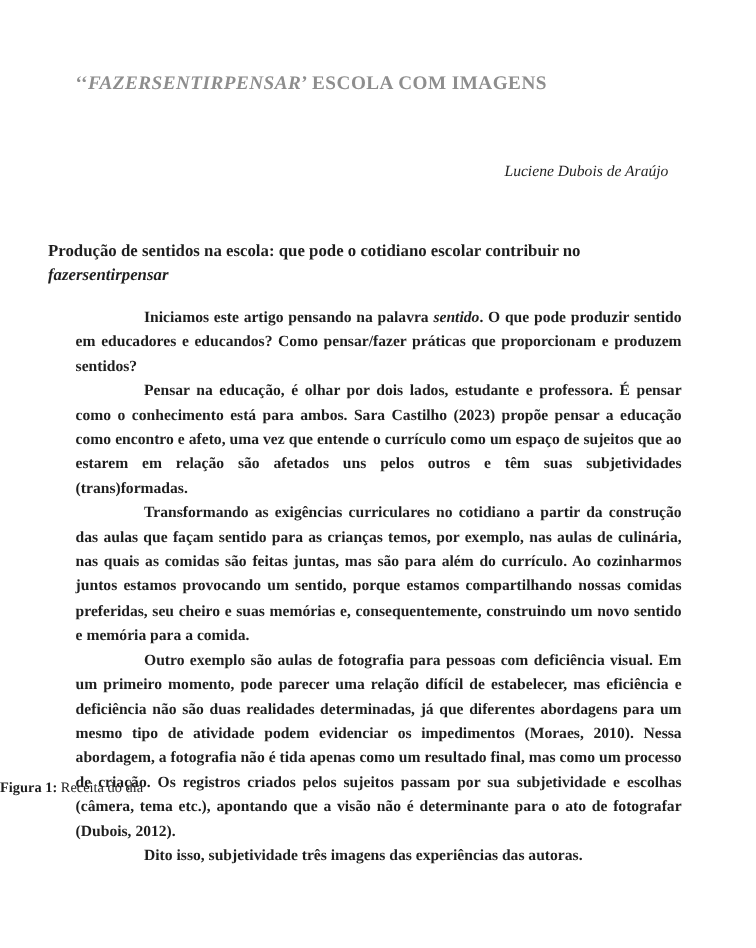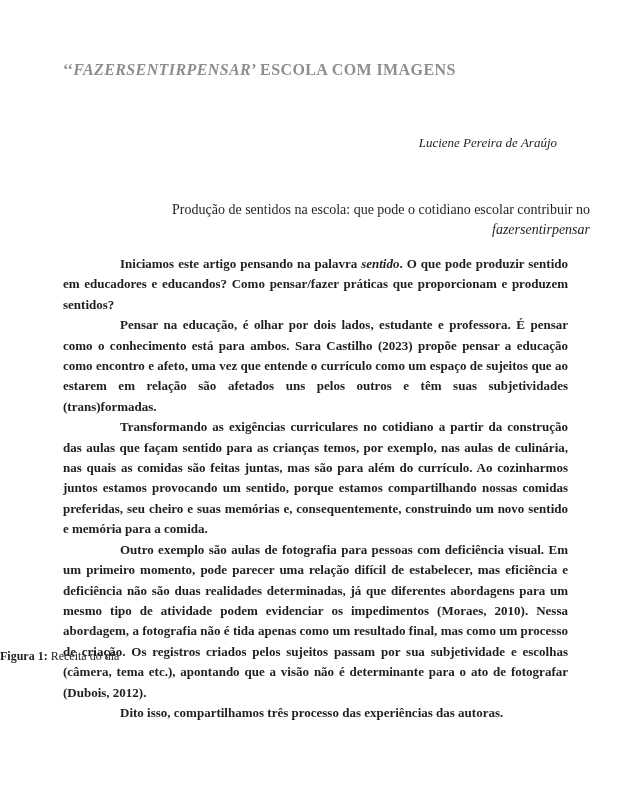--- a/index.html
+++ b/index.html
@@ -37,23 +37,23 @@
     font-style: italic;
     font-size: 13px;
     line-height: 17.5px;
   }
   .article-title {
     position: absolute;
     left: 40px;
     right: 40px;
     top: 200px;
     margin: 0;
-    text-align: right;
+    text-align: left;
     font-size: 14px;
-    font-weight: 400;
+    font-weight: 700;
     line-height: 20px;
   }
   .article-title em {
     font-style: italic;
   }
   .body-text {
     position: absolute;
     left: 63px;
     top: 254px;
     width: 505px;
@@ -82,33 +82,33 @@
 </head>
 <body>
 
 <div class="page">
 
   <div class="running-header">
     <span>‘‘</span><span class="em-part">FAZERSENTIRPENSAR</span><span>’</span><span> ESCOLA COM IMAGENS</span>
   </div>
 
   <div class="authors">
-    <div>Luciene Pereira de Araújo</div>
+    <div>Luciene Dubois de Araújo</div>
   </div>
 
   <h1 class="article-title">
     <span>Produção de sentidos na escola: que pode o cotidiano escolar contribuir no</span><br>
     <em>fazersentirpensar</em>
   </h1>
 
   <div class="body-text">
     <p><span>Iniciamos este artigo pensando na palavra </span><em>sentido</em><span>. O que pode produzir sentido em educadores e educandos? Como pensar/fazer práticas que proporcionam e produzem sentidos?</span></p>
     <p>Pensar na educação, é olhar por dois lados, estudante e professora. É pensar como o conhecimento está para ambos. Sara Castilho (2023) propõe pensar a educação como encontro e afeto, uma vez que entende o currículo como um espaço de sujeitos que ao estarem em relação são afetados uns pelos outros e têm suas subjetividades (trans)formadas.</p>
     <p>Transformando as exigências curriculares no cotidiano a partir da construção das aulas que façam sentido para as crianças temos, por exemplo, nas aulas de culinária, nas quais as comidas são feitas juntas, mas são para além do currículo. Ao cozinharmos juntos estamos provocando um sentido, porque estamos compartilhando nossas comidas preferidas, seu cheiro e suas memórias e, consequentemente, construindo um novo sentido e memória para a comida.</p>
     <p>Outro exemplo são aulas de fotografia para pessoas com deficiência visual. Em um primeiro momento, pode parecer uma relação difícil de estabelecer, mas eficiência e deficiência não são duas realidades determinadas, já que diferentes abordagens para um mesmo tipo de atividade podem evidenciar os impedimentos (Moraes, 2010). Nessa abordagem, a fotografia não é tida apenas como um resultado final, mas como um processo de criação. Os registros criados pelos sujeitos passam por sua subjetividade e escolhas (câmera, tema etc.), apontando que a visão não é determinante para o ato de fotografar (Dubois, 2012).</p>
-    <p>Dito isso, compartilhamos três processo das experiências das autoras.</p>
+    <p>Dito isso, subjetividade três imagens das experiências das autoras.</p>
   </div>
 
   <div class="figure-caption">
     <strong>Figura 1:</strong><span> Receita do dia</span>
   </div>
 
 </div>
 
 </body></html>

